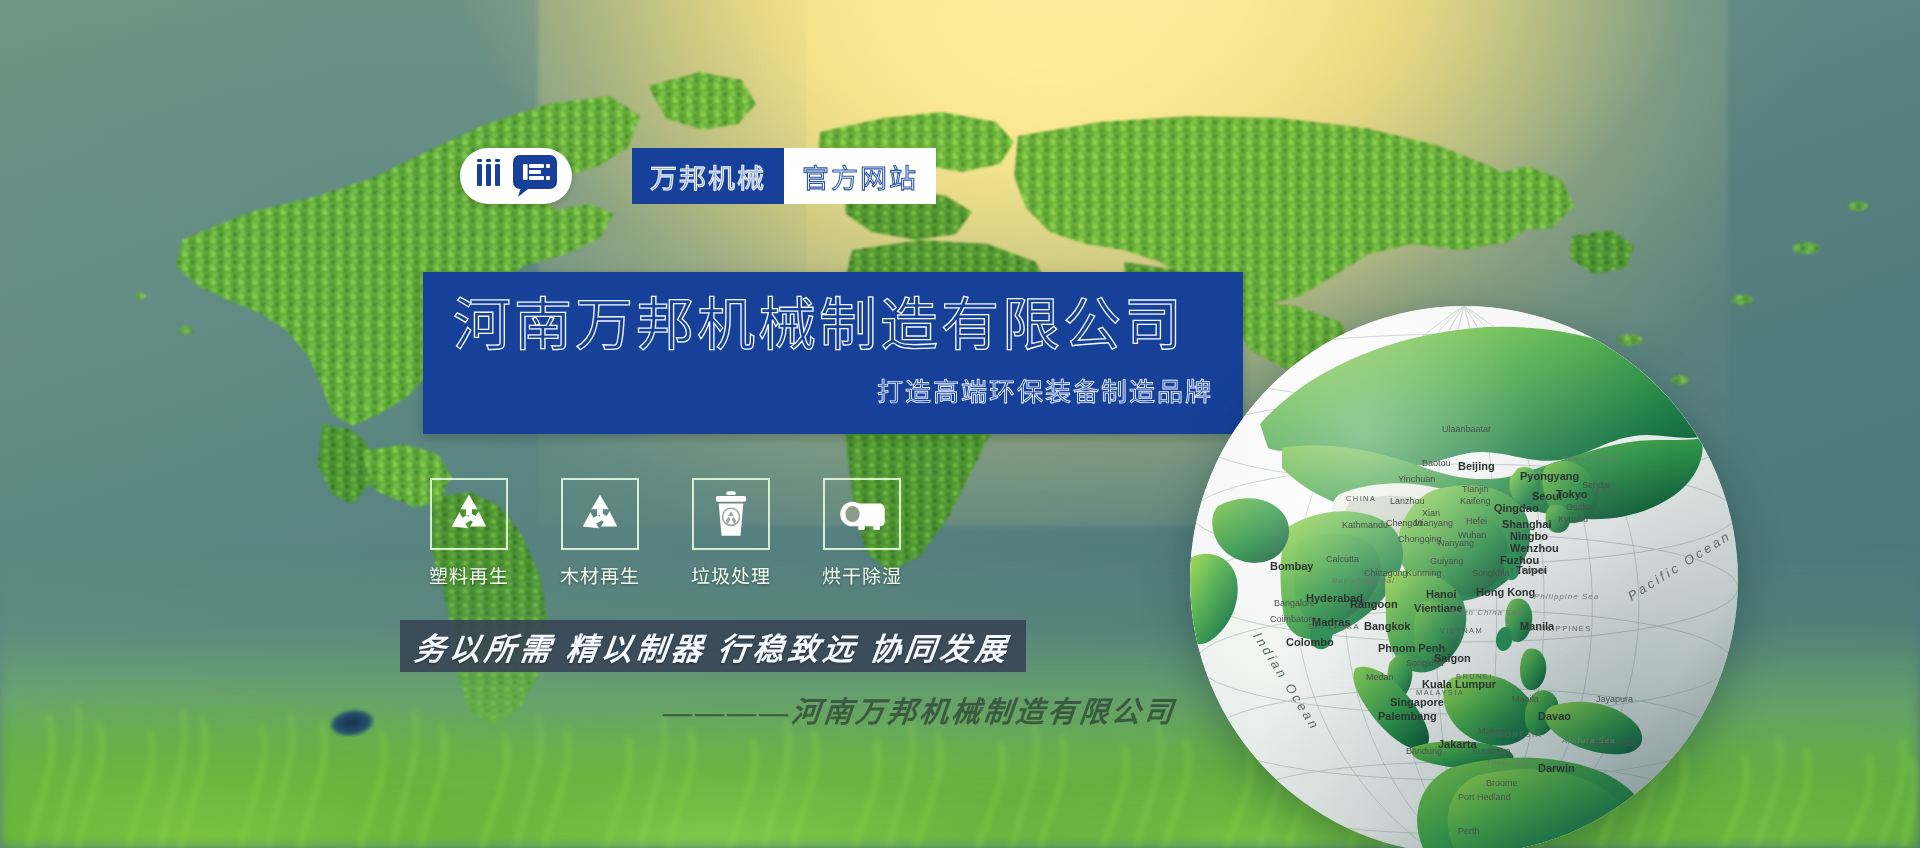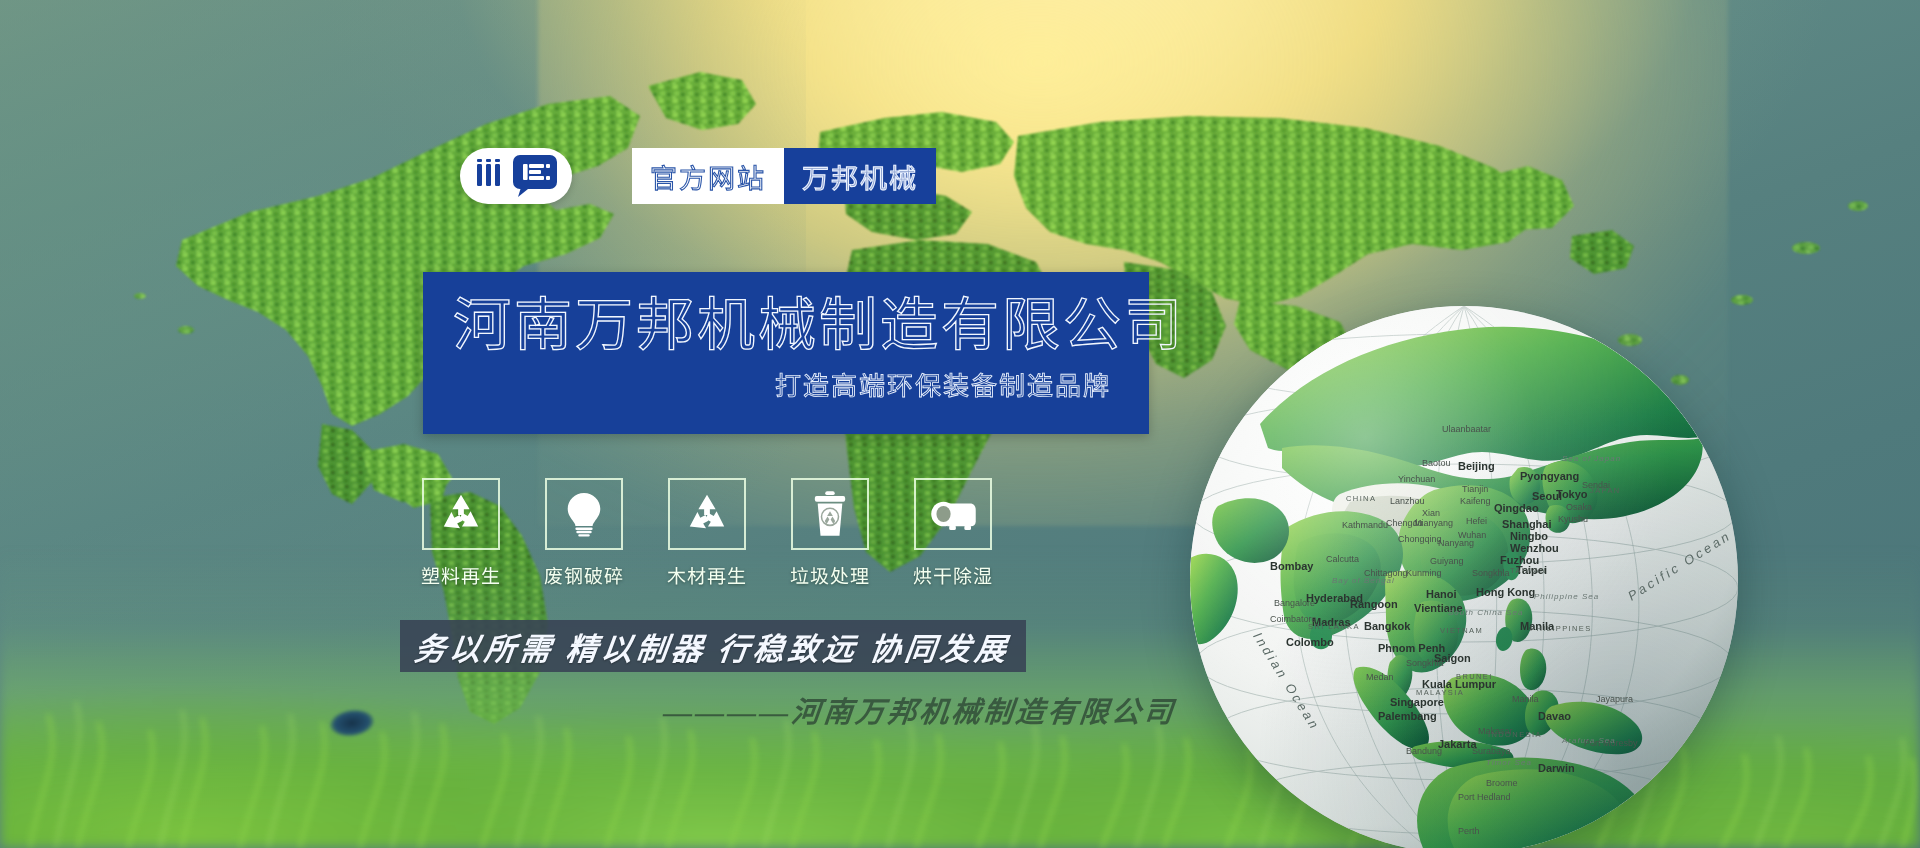--- a/index.html
+++ b/index.html
@@ -76,39 +76,39 @@
     -webkit-text-stroke:1.1px #eaf1ff;
     text-shadow:0 0 1px rgba(255,255,255,.5);
   }
   .tab-secondary{
     background:#ffffff;color:transparent;
     -webkit-text-stroke:1.1px #2a55a8;
   }
 
   
   .headline-panel{
-    position:absolute;left:423px;top:272px;width:726px;height:162px;
+    position:absolute;left:423px;top:272px;width:820px;height:162px;
     background:#174099;
     box-shadow:0 3px 10px rgba(0,0,0,.22);
-    padding:22px 38px 0 30px;
+    padding:22px 30px 0 30px;
   }
   .headline{
     font-size:58px;line-height:1.08;letter-spacing:3px;
     color:transparent;-webkit-text-stroke:1.3px #f2f7ff;
     white-space:nowrap;
   }
   .subhead{
-    margin-top:8px;text-align:right;
+    margin-top:14px;text-align:right;
     font-size:26px;letter-spacing:2px;
     color:transparent;-webkit-text-stroke:.9px #e6eefc;
   }
 
   
   .features{position:absolute;left:422px;top:478px;display:flex;gap:45px;}
-  .feature{width:78px;display:flex;flex-direction:column;align-items:center;}
+  .feature{width:78px;display:flex;flex-direction:column;align-items:center;margin-left:8px;}
   .feature-box{
     width:78px;height:72px;border:2px solid rgba(236,255,228,.85);
     display:flex;align-items:center;justify-content:center;
   }
   .feature-box svg{display:block;}
   .feature-label{
     margin-top:11px;font-size:19px;letter-spacing:1px;
     color:#f4fff0;white-space:nowrap;
     text-shadow:0 1px 3px rgba(20,40,30,.55);
   }
@@ -314,22 +314,22 @@
         <path d="M8,1 H38 A7,7 0 0 1 45,8 V28 A7,7 0 0 1 38,35 H16 L6,43 L8.5,35 H8 A7,7 0 0 1 1,28 V8 A7,7 0 0 1 8,1 Z" fill="#17409b"></path>
         <rect x="11" y="10" width="4.6" height="16" rx="1" fill="#ffffff"></rect>
         <rect x="17" y="10" width="15" height="4" rx="1" fill="#ffffff"></rect>
         <rect x="17" y="16" width="12" height="4" rx="1" fill="#ffffff"></rect>
         <rect x="17" y="22" width="15" height="4" rx="1" fill="#ffffff"></rect>
         <rect x="34" y="10" width="4" height="4" rx="1" fill="#ffffff"></rect>
         <rect x="34" y="22" width="4" height="4" rx="1" fill="#ffffff"></rect>
       </svg>
     </div>
     <div class="tabs">
+      <div class="tab tab-primary">万邦机械</div>
       <div class="tab tab-secondary">官方网站</div>
-      <div class="tab tab-primary">万邦机械</div>
     </div>
   </div>
 
   <div class="headline-panel">
     <div class="headline">河南万邦机械制造有限公司</div>
     <div class="subhead">打造高端环保装备制造品牌</div>
   </div>
 
   <div class="features">
 
@@ -339,31 +339,20 @@
           <g fill="#ffffff">
             <path d="M24,3 L33,18 L27,18 L27,24 L21,24 L21,18 L15,18 Z"></path>
             <path d="M6,36 L14,21 L17,27 L22.5,24 L25.5,30 L20,33 L23,38 Z"></path>
             <path d="M42,36 L25,36 L28,31 L22.5,28 L25.5,22 L31,25 L34,20 Z"></path>
           </g>
         </svg>
       </div>
       <div class="feature-label">塑料再生</div>
     </div>
 
-    <div class="feature">
-      <div class="feature-box">
-        <svg width="44" height="46" viewBox="0 0 44 48">
-          <path d="M22,2 C31.4,2 39,9.4 39,18.6 C39,24.6 35.6,28.6 33,32 C31.6,33.8 31,35 31,36.4 L13,36.4 C13,35 12.4,33.8 11,32 C8.4,28.6 5,24.6 5,18.6 C5,9.4 12.6,2 22,2 Z" fill="#ffffff"></path>
-          <rect x="13" y="38" width="18" height="2.6" rx="1.3" fill="#ffffff"></rect>
-          <rect x="14" y="41.6" width="16" height="2.6" rx="1.3" fill="#ffffff"></rect>
-          <rect x="16" y="45.2" width="12" height="2.4" rx="1.2" fill="#ffffff"></rect>
-        </svg>
-      </div>
-      <div class="feature-label">废钢破碎</div>
-    </div>
 
     <div class="feature">
       <div class="feature-box">
         <svg width="46" height="44" viewBox="0 0 48 46">
           <g fill="#ffffff">
             <path d="M24,3 L33,18 L27,18 L27,24 L21,24 L21,18 L15,18 Z"></path>
             <path d="M6,36 L14,21 L17,27 L22.5,24 L25.5,30 L20,33 L23,38 Z"></path>
             <path d="M42,36 L25,36 L28,31 L22.5,28 L25.5,22 L31,25 L34,20 Z"></path>
           </g>
         </svg>

